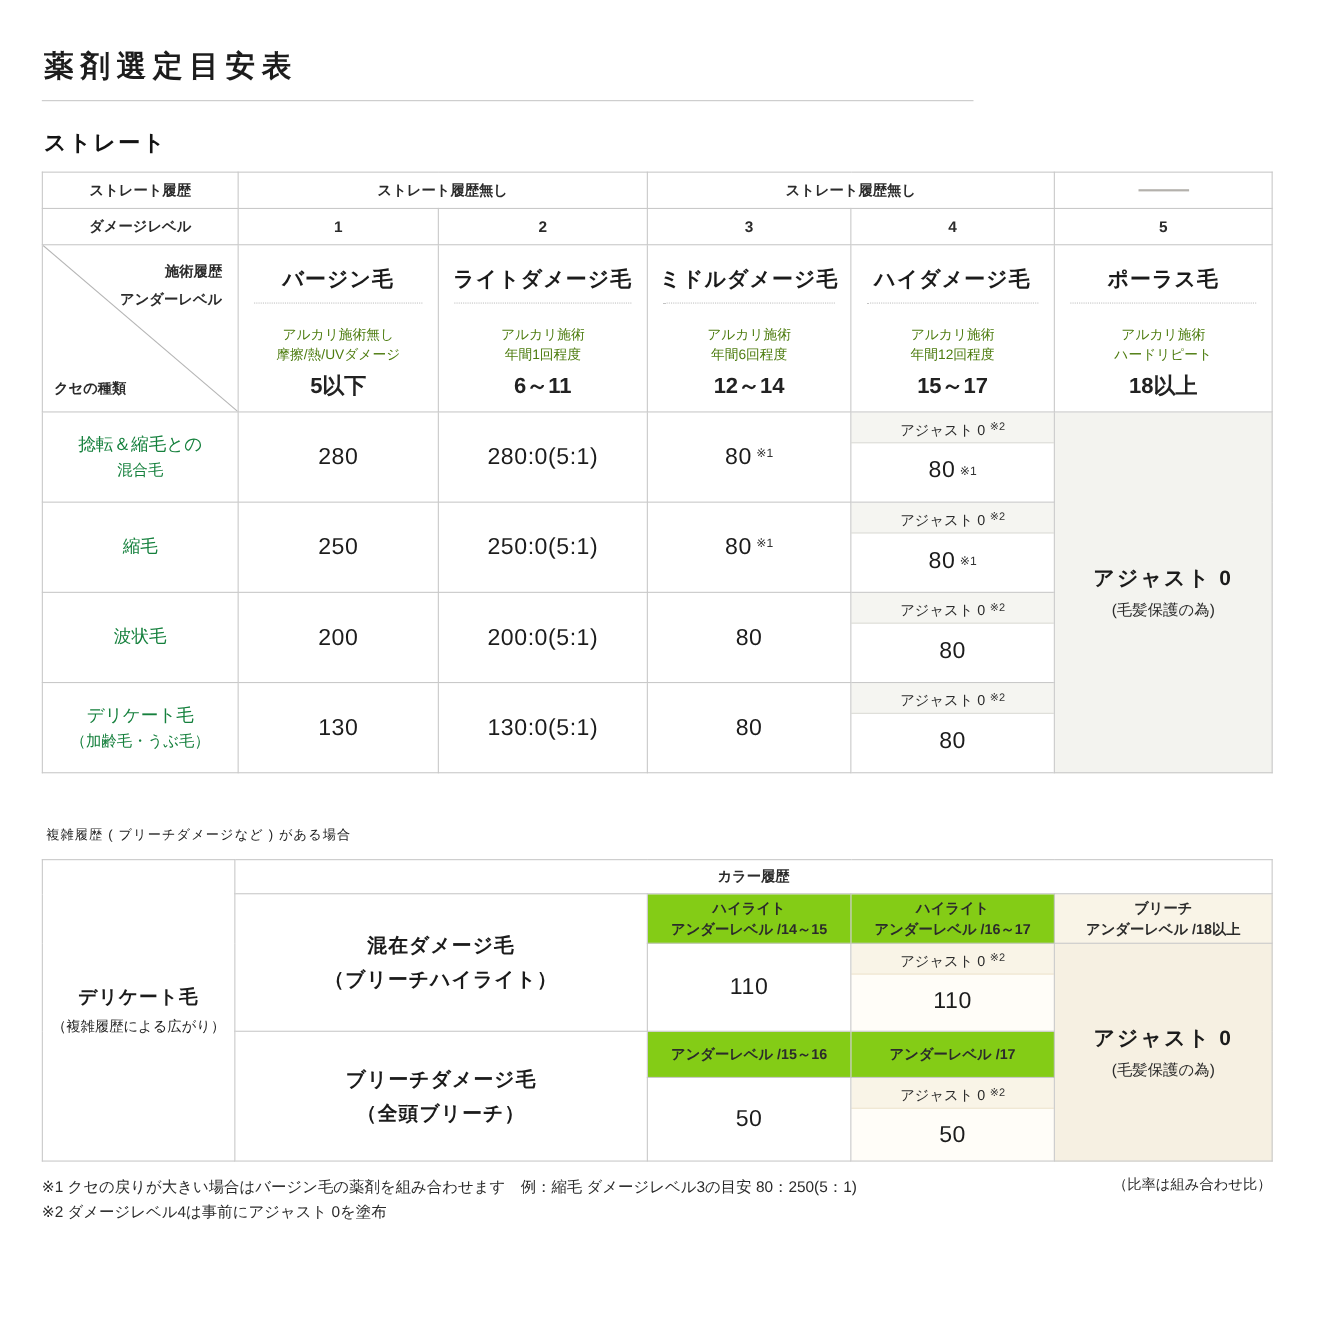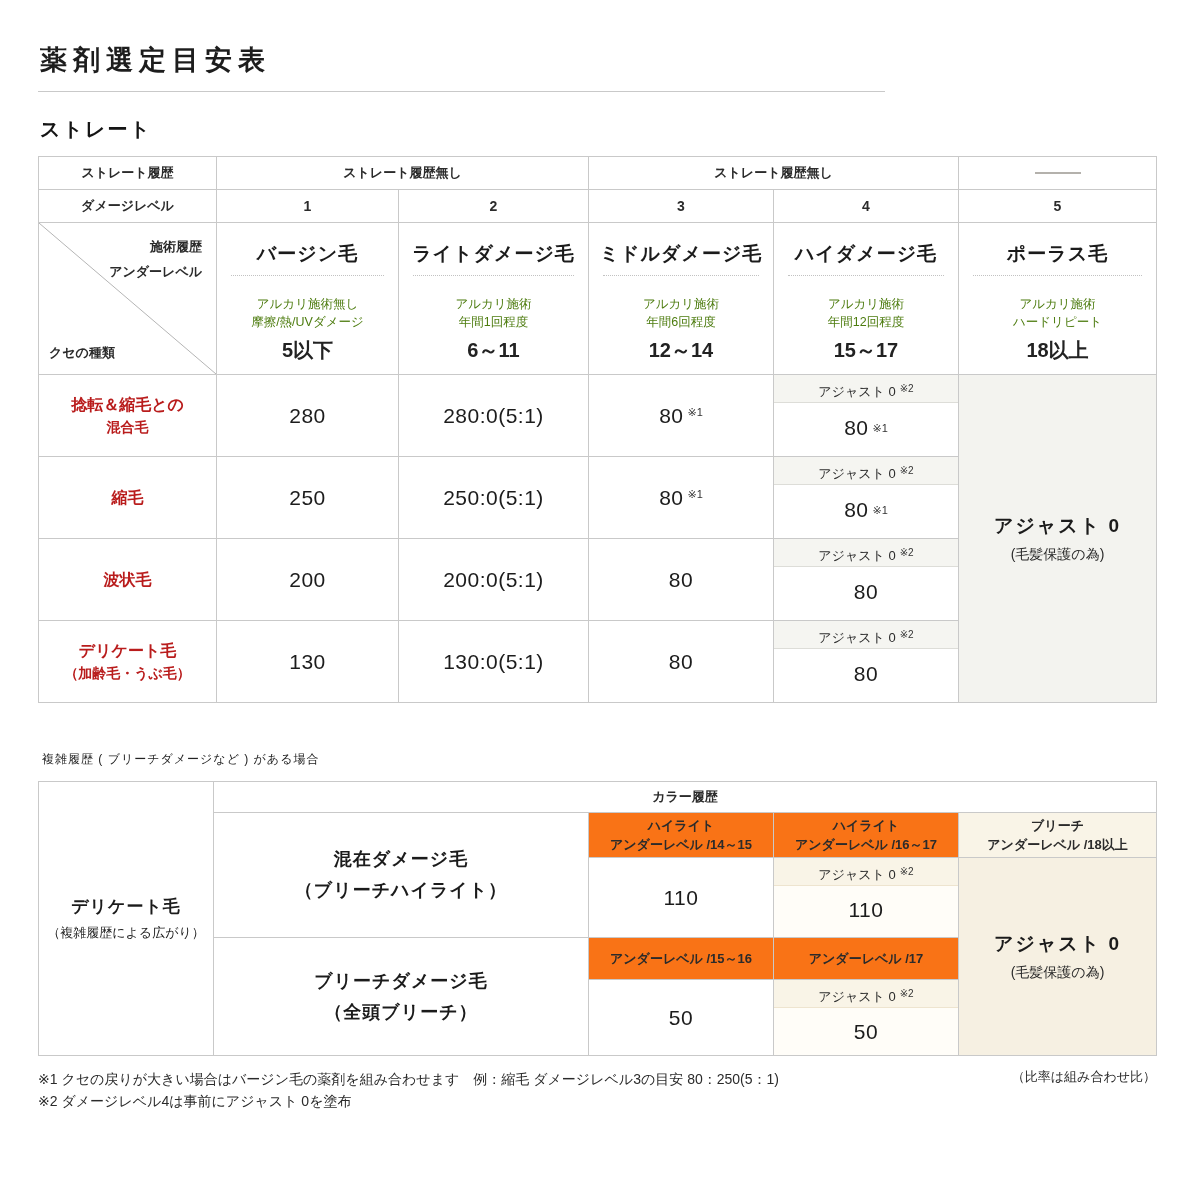--- a/index.html
+++ b/index.html
@@ -43,36 +43,36 @@
   .diag line{stroke:#b5b5b5;stroke-width:1;}
   .corner-top{position:absolute;top:12px;right:14px;text-align:right;font-size:13px;font-weight:600;line-height:1.9;color:#2b2b2b;}
   .corner-bottom{position:absolute;bottom:12px;left:10px;font-size:13px;font-weight:600;color:#2b2b2b;}
 
   .colhead{padding:18px 0 10px 0;}
   .ch-name{font-size:19px;font-weight:700;letter-spacing:1px;color:#1b1b1b;}
   .dotline{border-top:1px dotted #c2c2c2;margin:8px 14px 7px 14px;height:0;}
   .ch-desc{font-size:12.5px;line-height:1.4;color:#4d7c0f;font-weight:400;margin-top:20px;}
   .ch-range{font-size:20px;margin-top:6px;color:#222;font-weight:700;}
 
-  .label-cell{height:77px;font-size:16px;line-height:1.5;color:#b91c1c;font-weight:700;}
+  .label-cell{height:77px;font-size:16px;line-height:1.5;color:#15803d;font-weight:400;}
   .label-cell .l2{font-size:14px;}
   .combo-cell{padding:0;vertical-align:top;}
   .adj-strip{background:#f5f5f1;border-bottom:1px solid #ddddd8;height:27px;line-height:27px;font-size:13px;color:#2b2b2b;font-weight:500;}
   .combo-val{height:50px;display:flex;align-items:center;justify-content:center;}
   .merged-cell{background:#f3f3ef;}
   .merged1{font-size:19px;font-weight:700;letter-spacing:2px;color:#1b1b1b;}
   .merged2{font-size:14px;margin-top:7px;color:#2b2b2b;}
 
   
   .t2-rowhead{background:#fff;}
   .t2rh1{font-size:17px;font-weight:700;letter-spacing:1px;color:#1b1b1b;}
   .t2rh2{font-size:13px;margin-top:6px;color:#222;font-weight:500;}
   .t2-colorhist{height:26px;font-size:13px;font-weight:600;color:#2b2b2b;}
   .t2-name{background:#fff;font-size:18px;font-weight:600;line-height:1.7;color:#1b1b1b;letter-spacing:1px;}
-  .t2-sub{background:#f97316;font-size:13px;font-weight:600;line-height:1.5;color:#2b2b2b;height:40px;}
+  .t2-sub{background:#84cc16;font-size:13px;font-weight:600;line-height:1.5;color:#2b2b2b;height:40px;}
   .t2-sub.single{height:37px;}
   .t2-bleach{background:#f9f4e7;}
   .t2-val{height:75px;background:#fff;}
   .t2-val.r2{height:71px;}
   .t2-combo{padding:0;vertical-align:top;background:#fffdf8;}
   .adj-strip2{background:#f9f4e7;border-bottom:1px solid #eee4cf;height:27px;line-height:27px;font-size:13px;color:#2b2b2b;font-weight:500;}
   .combo-val2{height:47px;display:flex;align-items:center;justify-content:center;}
   .t2-merged{background:#f6f0e2;}
 
   

